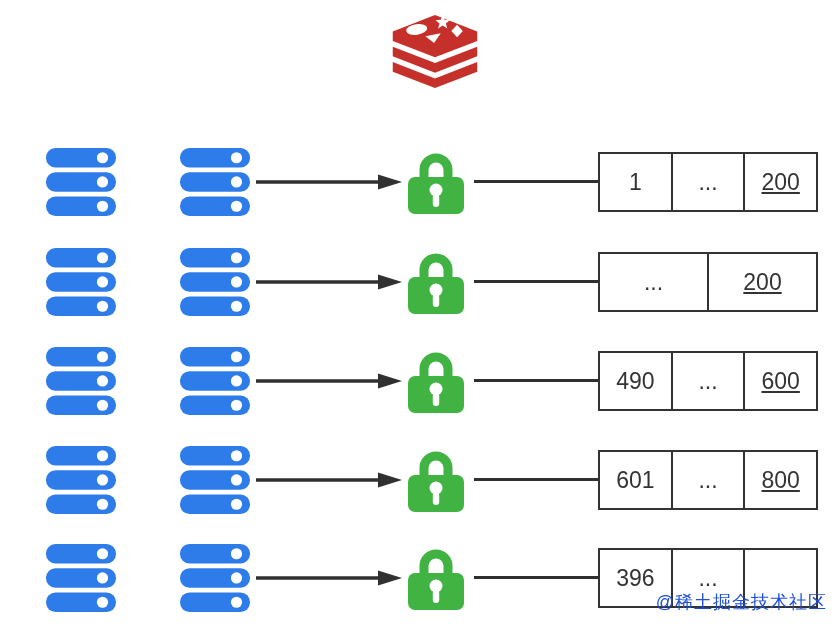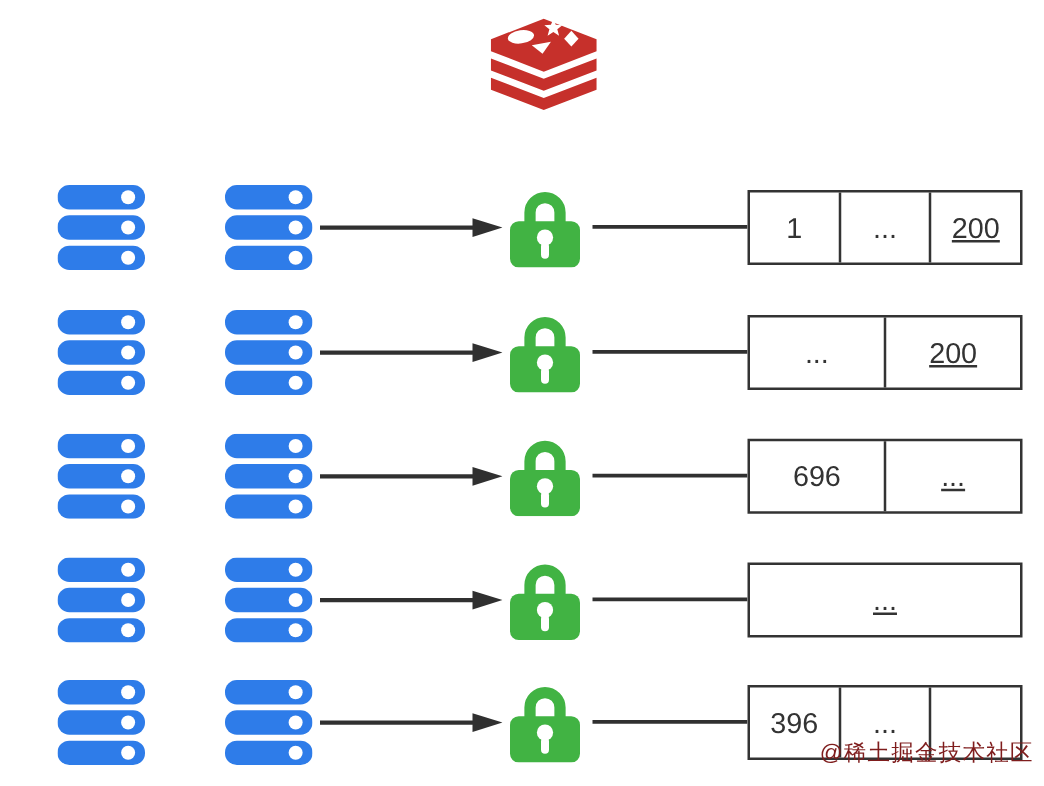--- a/index.html
+++ b/index.html
@@ -21,21 +21,21 @@
 
   .connector { position:absolute; left:474px; top:32px; width:124px; height:3px; background:#303030; }
 
   .range-table { position:absolute; left:598px; top:4px; width:220px; height:60px;
                  display:flex; border:2px solid #333333; background:#ffffff; }
   .cell { flex:1; display:flex; align-items:center; justify-content:center;
           font-size:23px; color:#333333; border-right:2px solid #333333; }
   .cell:last-child { border-right:none;text-decoration:underline; }
 
   .watermark { position:absolute; right:8px; top:590px; font-size:18px;
-               color:#7f1d1d; letter-spacing:1px; }
+               color:#1d4ed8; letter-spacing:1px; }
 
   .defs { position:absolute; width:0; height:0; overflow:hidden; }
 </style>
 </head>
 <body>
 
 <svg class="defs" aria-hidden="true">
   <defs>
     <symbol id="sym-server" viewBox="0 0 70 68">
       <rect x="0" y="0" width="70" height="19.5" rx="9.5" fill="currentColor"></rect>
@@ -122,41 +122,44 @@
         <use href="#sym-server"></use>
       </svg>
     <svg class="arrow">
         <use href="#sym-arrow"></use>
       </svg>
     <svg class="lock">
         <use href="#sym-lock"></use>
       </svg>
     <div class="connector"></div>
     <div class="range-table">
-      <div class="cell">696</div>
+      <div class="cell">490</div>
       <div class="cell">...</div>
+      <div class="cell">600</div>
     </div>
   </div>
 
   <div class="row" style="top:446px">
     <svg class="server s1">
         <use href="#sym-server"></use>
       </svg>
     <svg class="server s2">
         <use href="#sym-server"></use>
       </svg>
     <svg class="arrow">
         <use href="#sym-arrow"></use>
       </svg>
     <svg class="lock">
         <use href="#sym-lock"></use>
       </svg>
     <div class="connector"></div>
     <div class="range-table">
+      <div class="cell">601</div>
       <div class="cell">...</div>
+      <div class="cell">800</div>
     </div>
   </div>
 
   <div class="row" style="top:544px">
     <svg class="server s1">
         <use href="#sym-server"></use>
       </svg>
     <svg class="server s2">
         <use href="#sym-server"></use>
       </svg>

